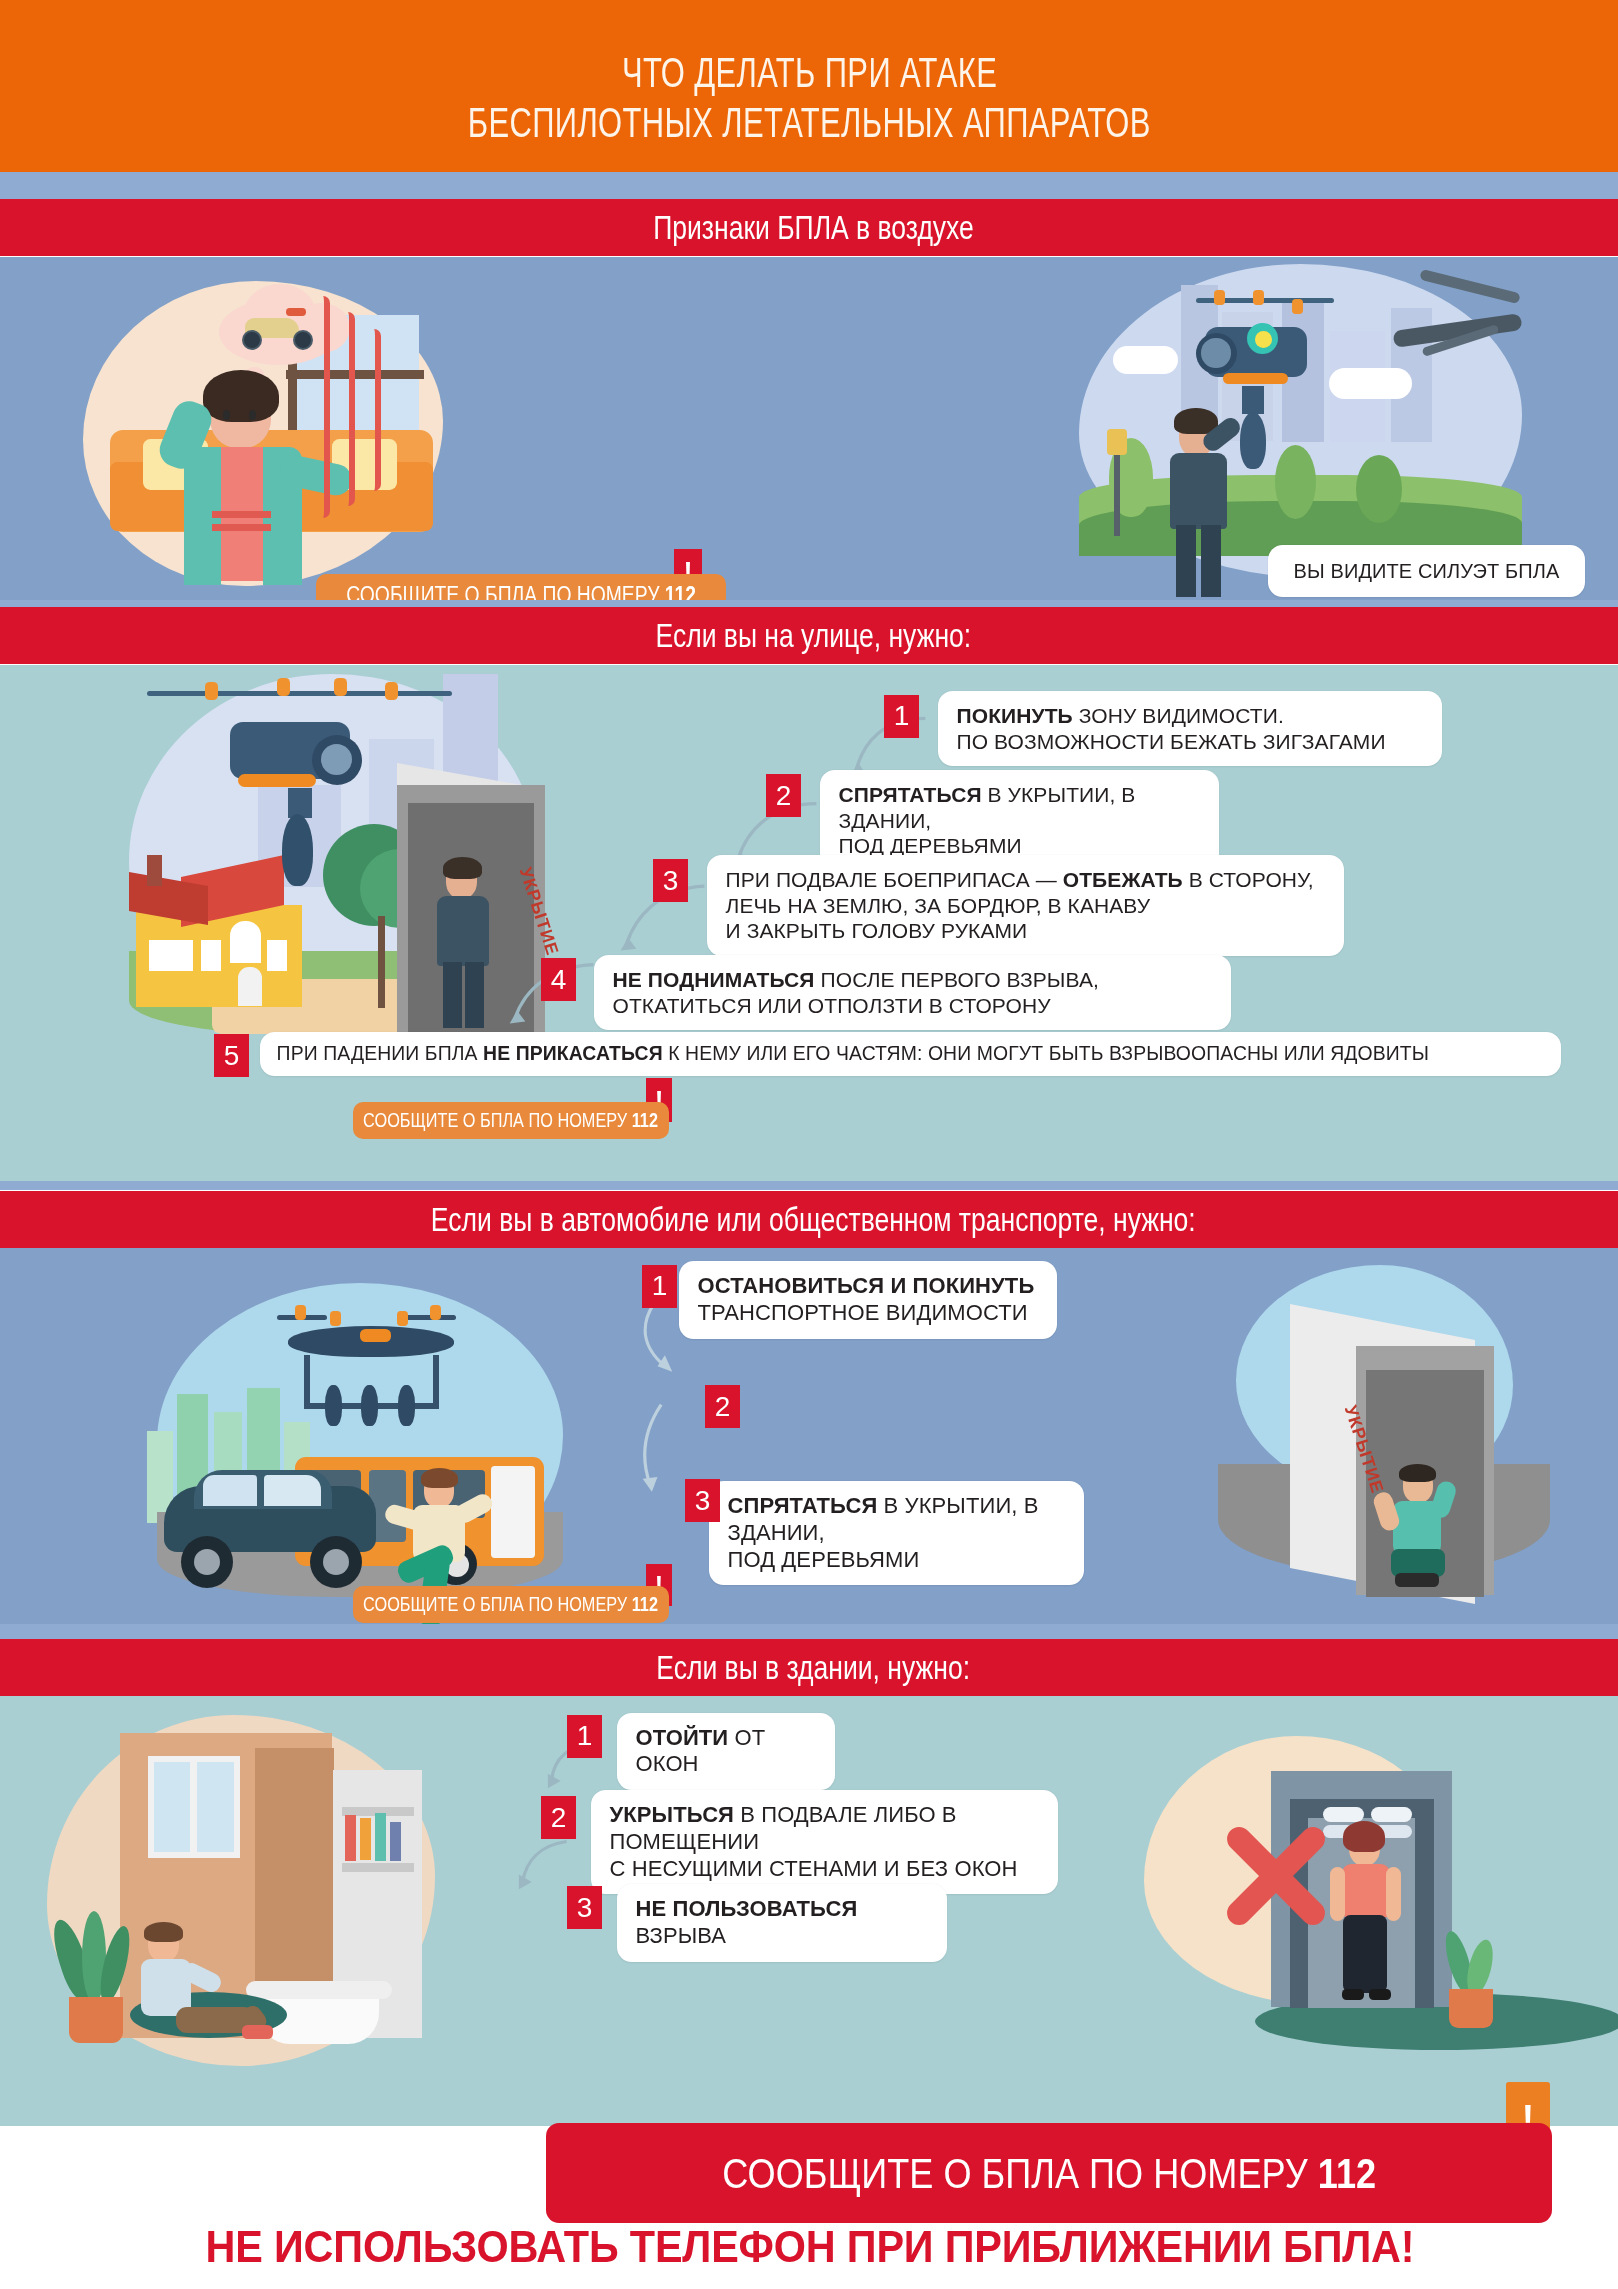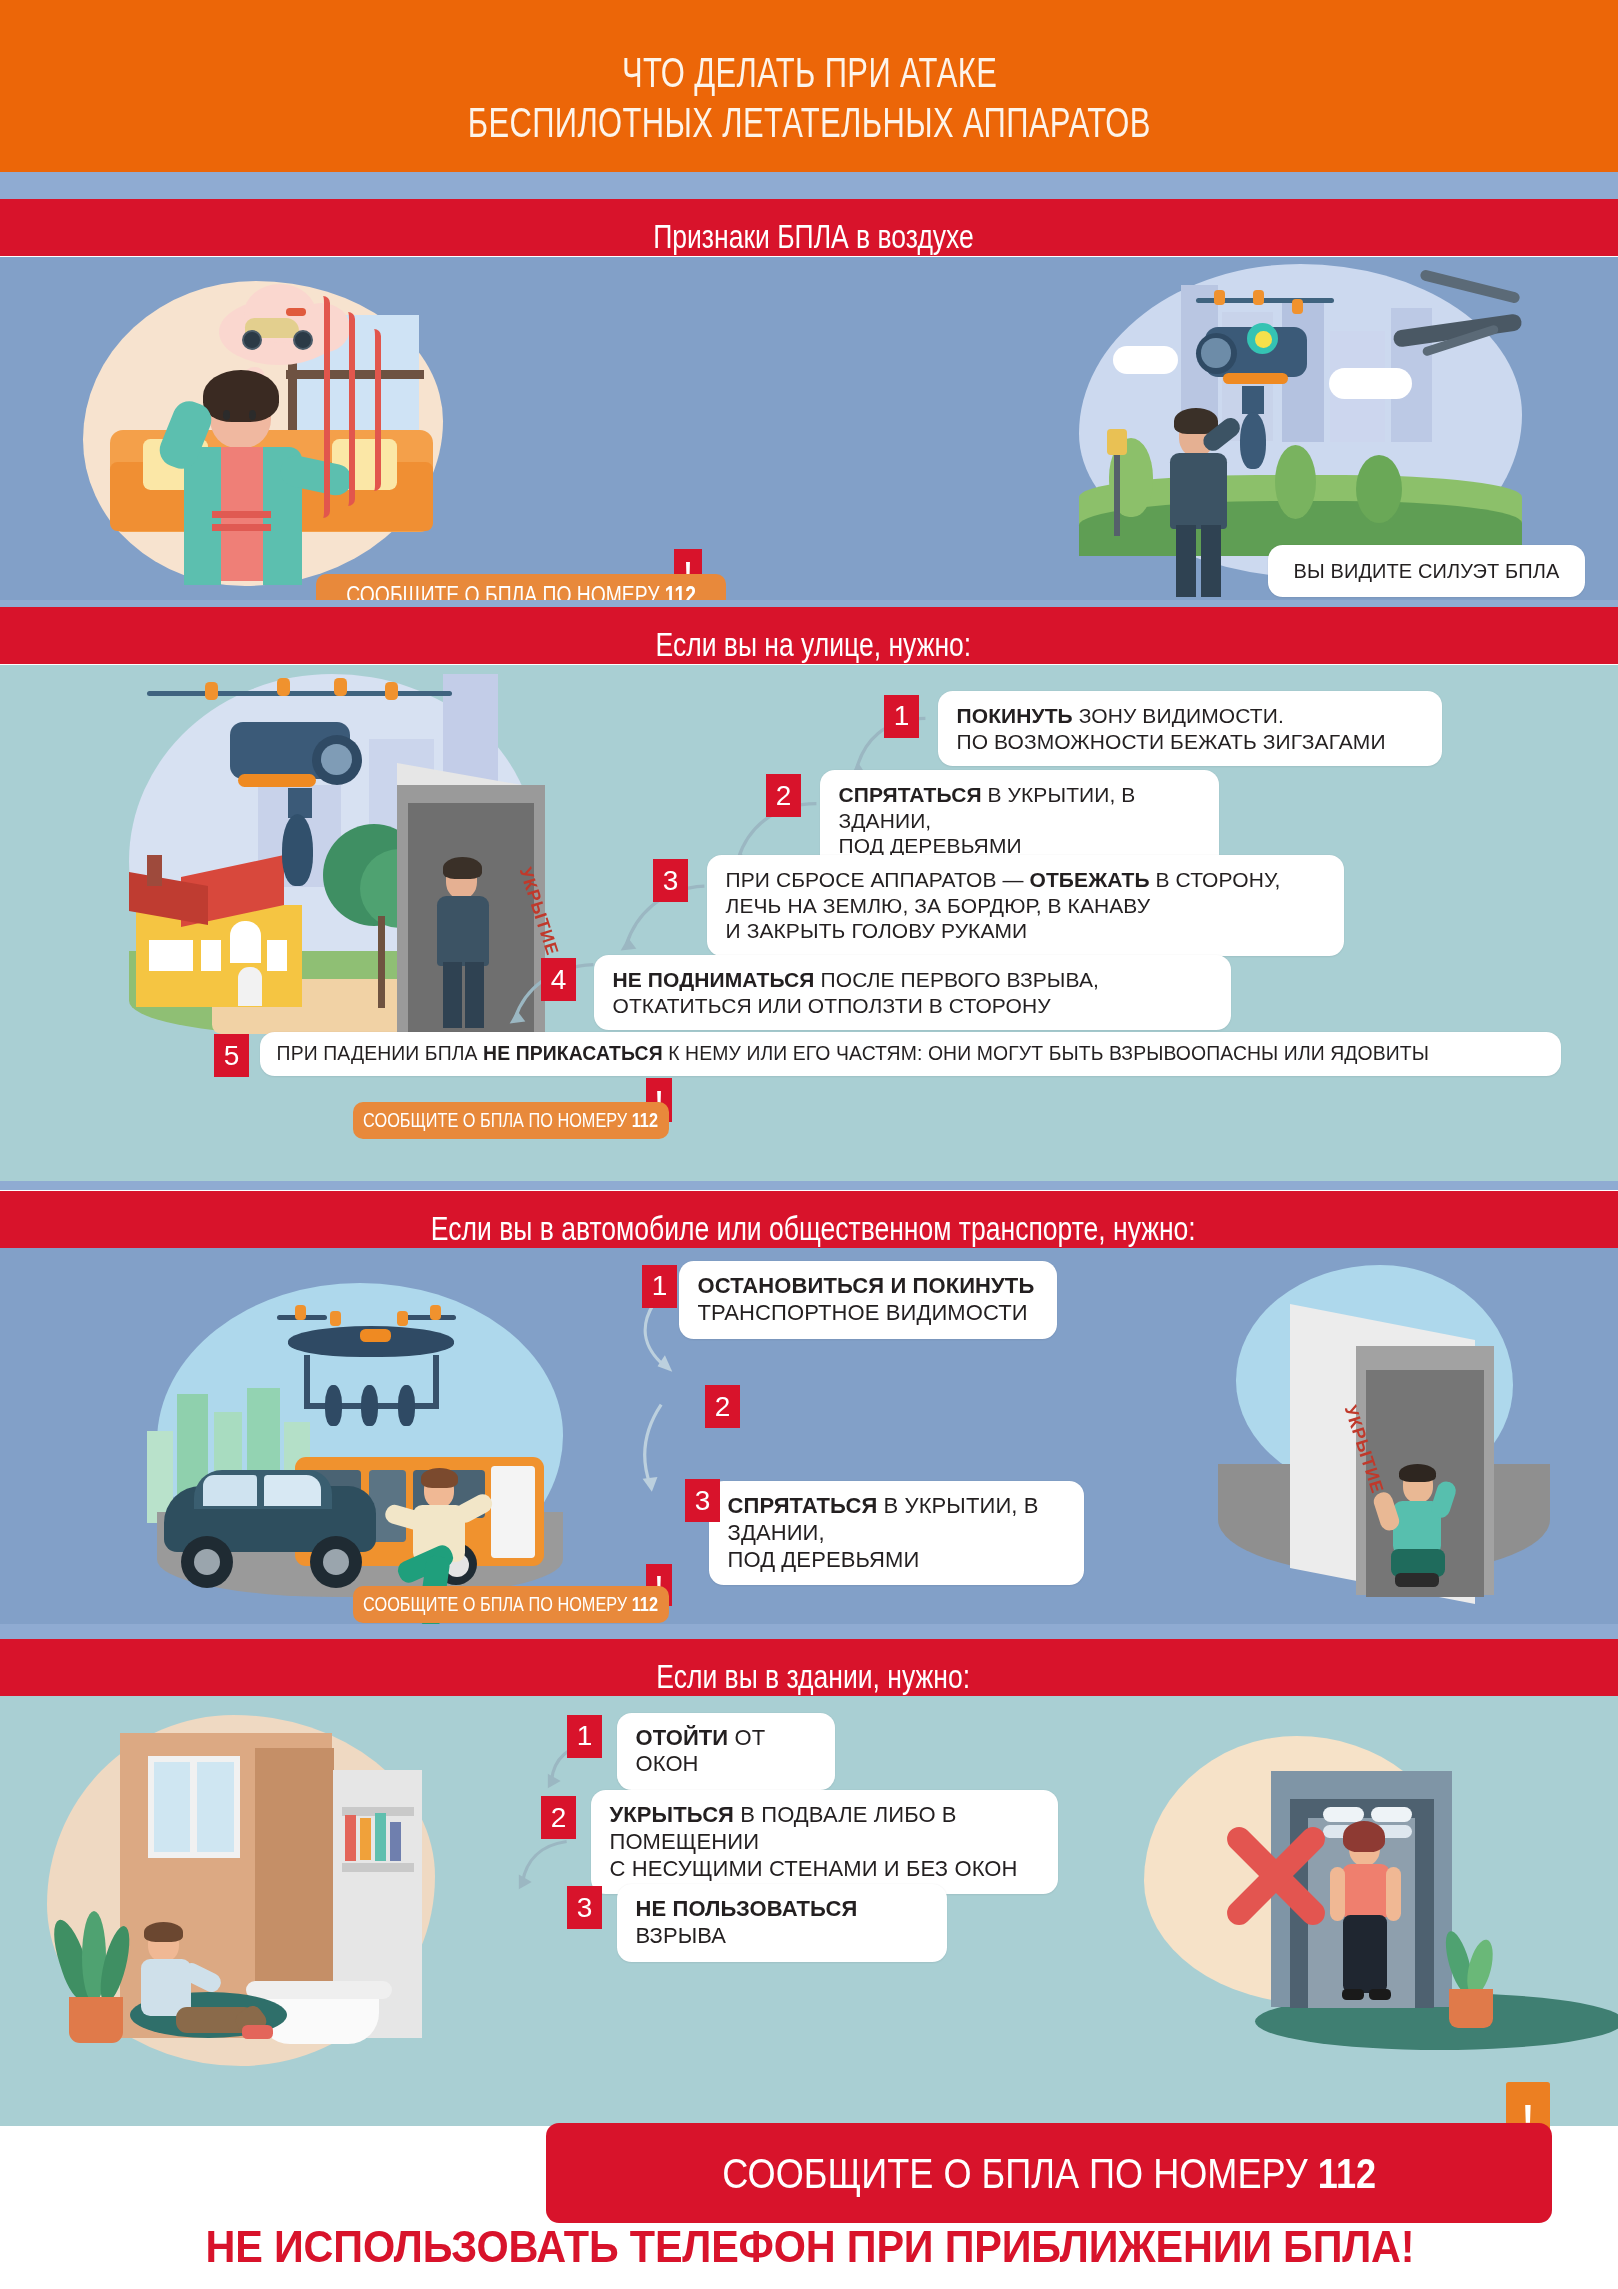--- a/index.html
+++ b/index.html
@@ -23,21 +23,21 @@
     color: #fdf4ea; font-weight: 400; letter-spacing: 0.5px;
     font-size: 43px; line-height: 1.16;
     transform: scaleX(.72); transform-origin: center;
     white-space: nowrap; text-align: center;
   }
   .title-line.l2 { font-size: 43px; }
 
   
   .band {
     position: absolute; left: 0; width: 1619px; height: 57px;
-    background: #d8132b; display: flex; align-items: flex-end; justify-content: center; padding-left: 8px;
+    background: #d8132b; display: flex; align-items: center; justify-content: center; padding-left: 8px;
   }
   .band span {
     color: #fff; font-size: 34px; font-weight: 400; white-space: nowrap;
     transform: scaleX(.78); transform-origin: center;
   }
 
   
   .panel { position: absolute; left: 0; width: 1619px; overflow: hidden; }
   .p-blue  { background: #82a0c8; }
   .p-teal  { background: #a9cfd3; }
@@ -299,21 +299,21 @@
     </div>
     <div class="bubble" style="left:820px;top:105px;width:399px;">
       <div><b>СПРЯТАТЬСЯ</b><span> В УКРЫТИИ, В ЗДАНИИ,</span></div>
       <div>ПОД ДЕРЕВЬЯМИ</div>
     </div>
 
     <div class="numbox" style="left:653px;top:194px;">
       <span>3</span>
     </div>
     <div class="bubble" style="left:707px;top:190px;width:637px;">
-      <div><span>ПРИ СБРОСЕ АППАРАТОВ — </span><b>ОТБЕЖАТЬ</b><span> В СТОРОНУ,</span></div>
+      <div><span>ПРИ ПОДВАЛЕ БОЕПРИПАСА — </span><b>ОТБЕЖАТЬ</b><span> В СТОРОНУ,</span></div>
       <div>ЛЕЧЬ НА ЗЕМЛЮ, ЗА БОРДЮР, В КАНАВУ</div>
       <div>И ЗАКРЫТЬ ГОЛОВУ РУКАМИ</div>
     </div>
 
     <div class="numbox" style="left:541px;top:293px;">
       <span>4</span>
     </div>
     <div class="bubble" style="left:594px;top:290px;width:637px;">
       <div><b>НЕ ПОДНИМАТЬСЯ</b><span> ПОСЛЕ ПЕРВОГО ВЗРЫВА,</span></div>
       <div>ОТКАТИТЬСЯ ИЛИ ОТПОЛЗТИ В СТОРОНУ</div>

